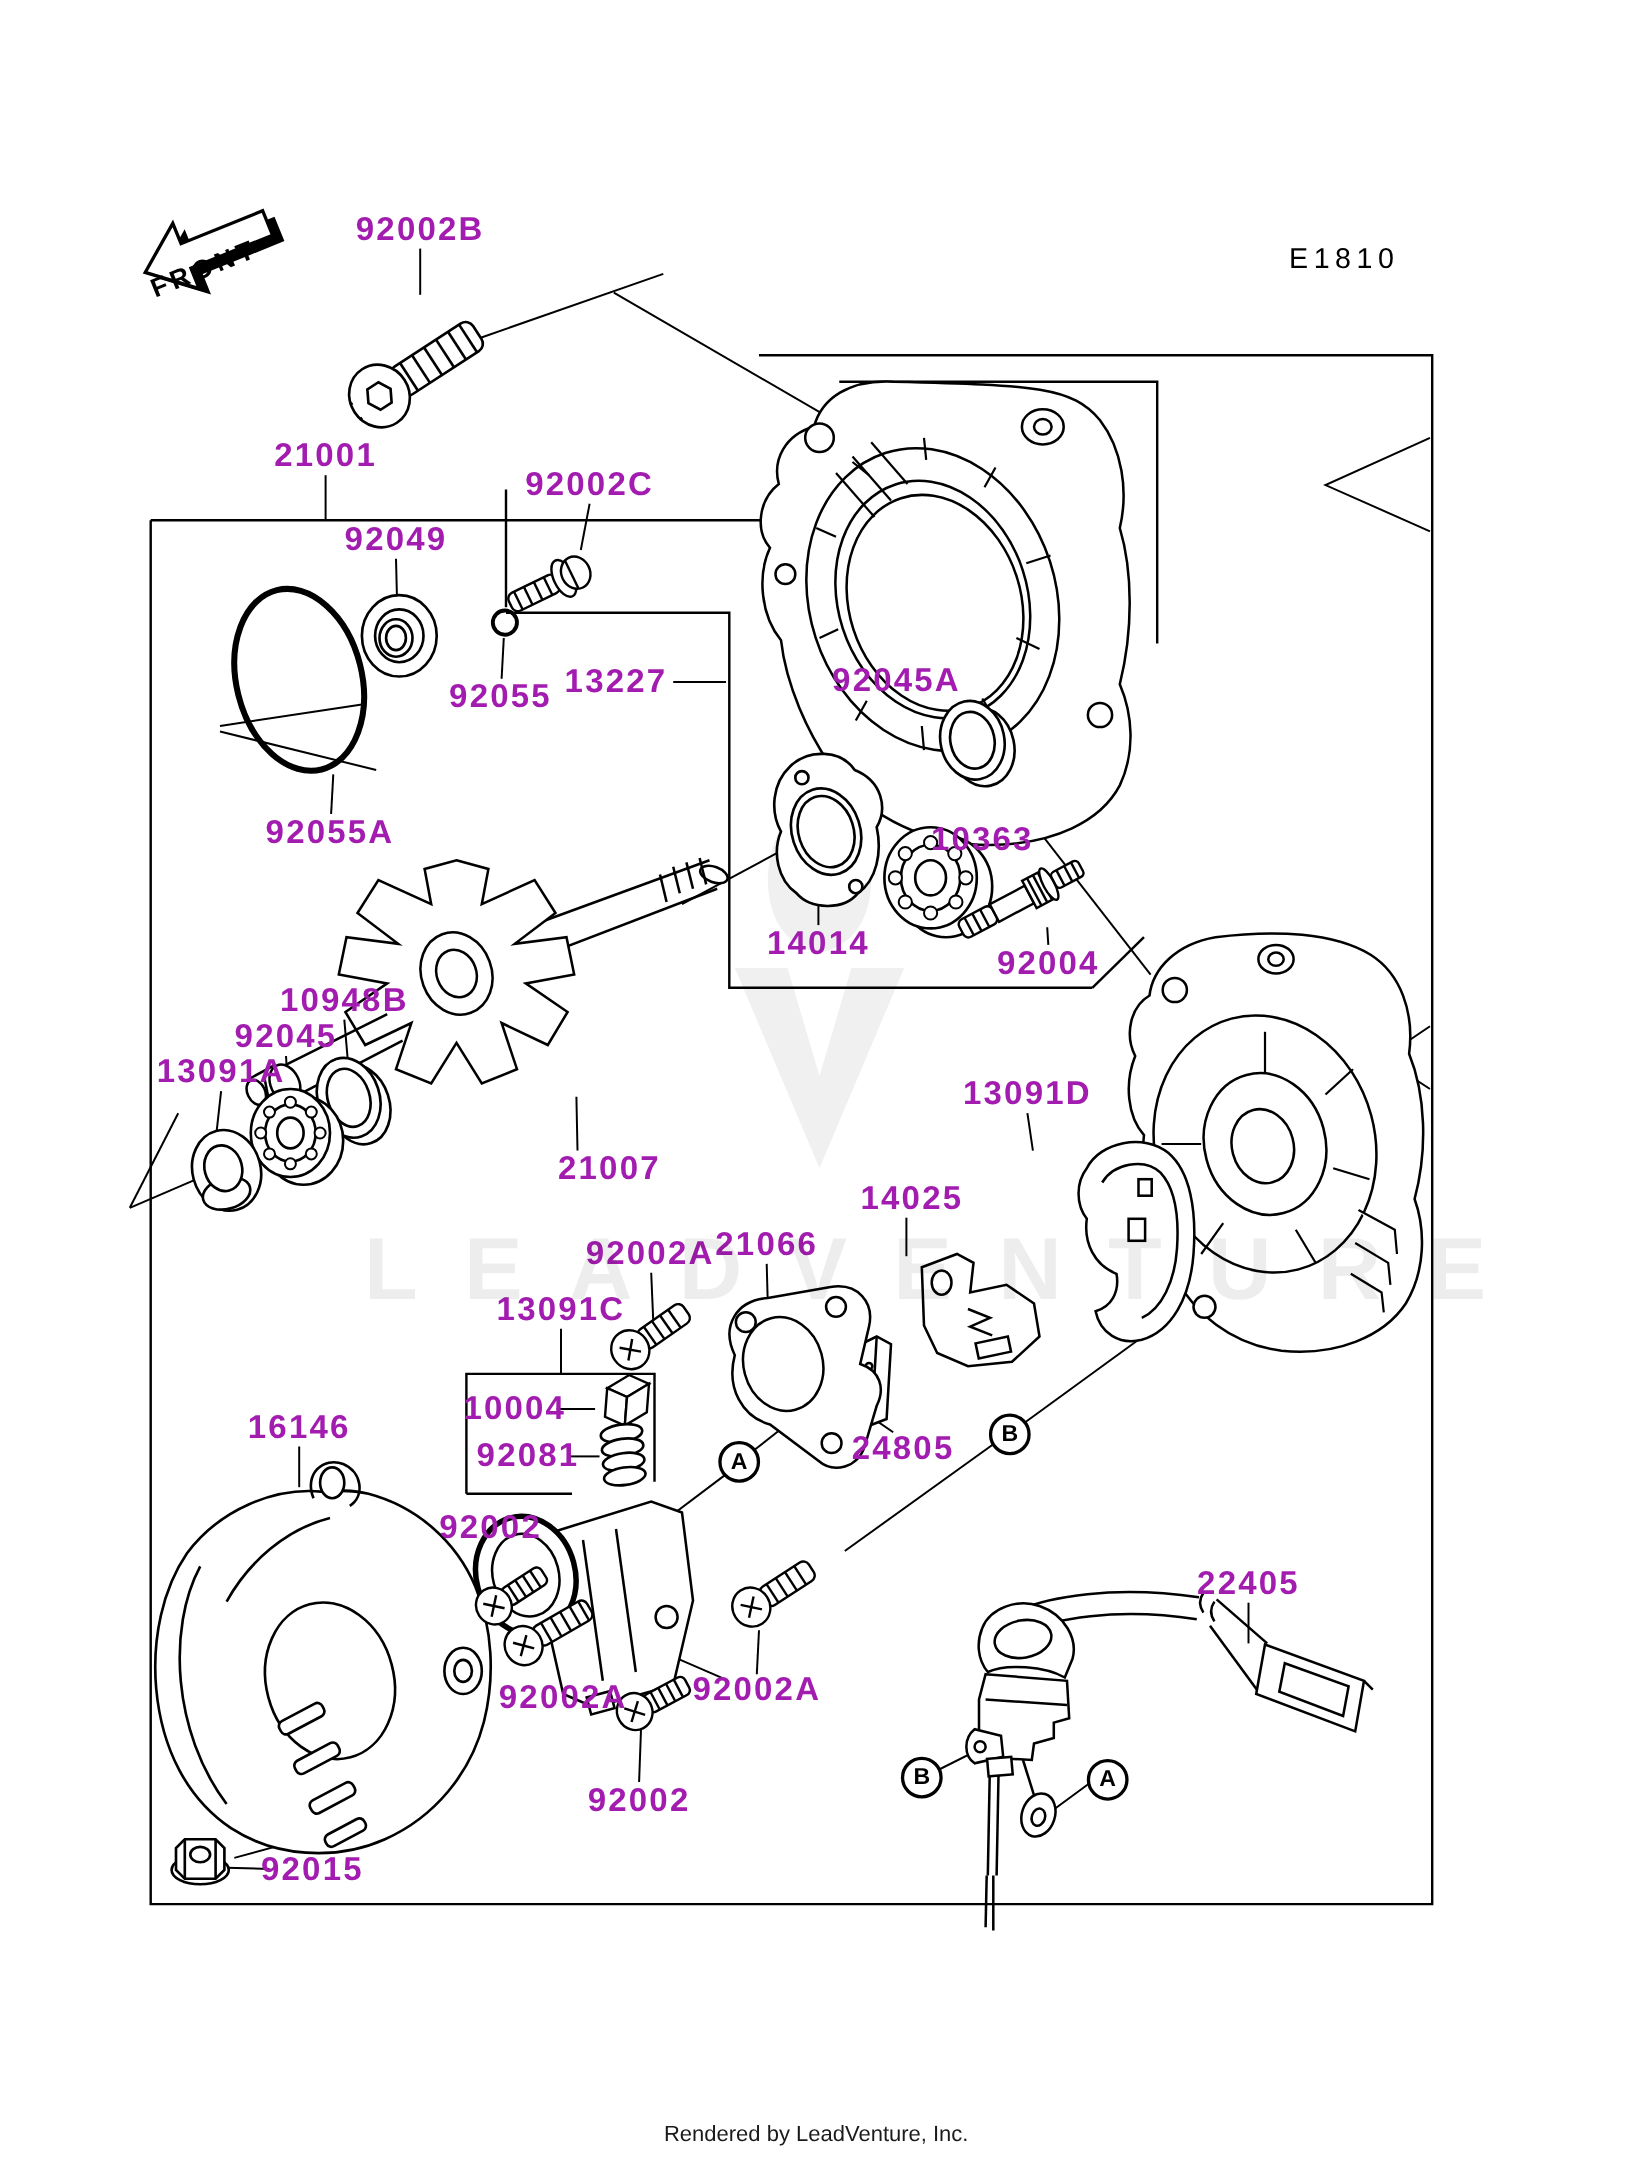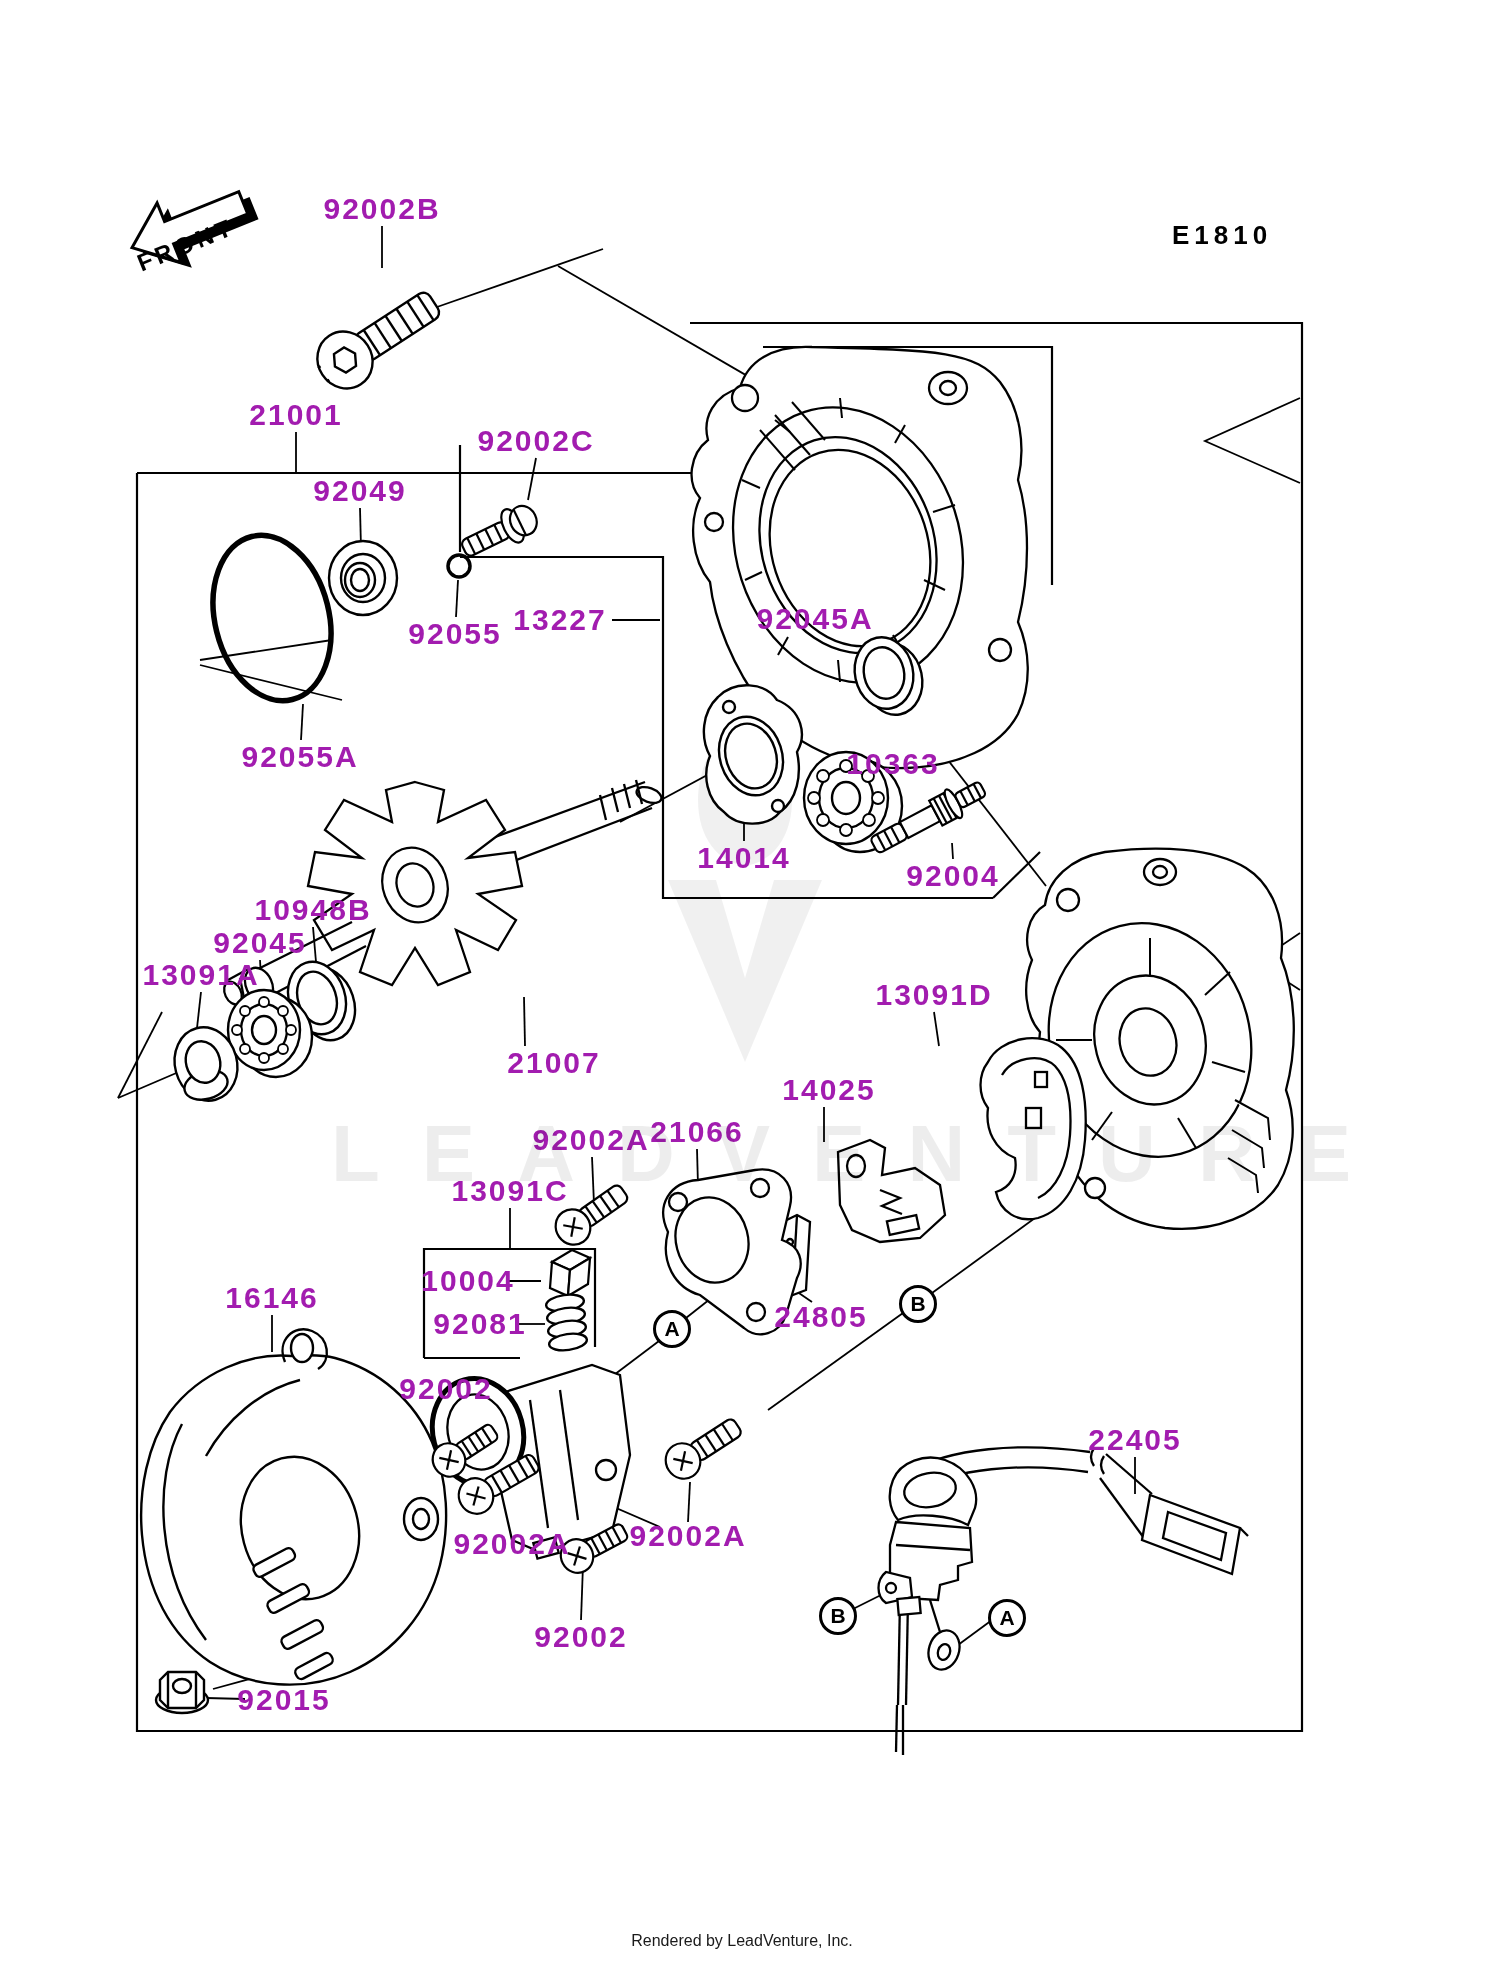--- a/index.html
+++ b/index.html
@@ -4,25 +4,25 @@
 <style>
   html,body{margin:0;padding:0;background:#fff;}
   #stage{position:relative;width:1500px;height:1962px;background:#ffffff;overflow:hidden;
          font-family:"Liberation Sans", sans-serif;}
   #artwork{position:absolute;left:0;top:0;}
   .plabel{position:absolute;transform:translate(-50%,-50%);font-weight:bold;font-size:30px;
           letter-spacing:2px;color:#a21caf;white-space:nowrap;}
   .refcircle{position:absolute;width:32px;height:32px;border:3px solid #000;border-radius:50%;
              background:#fff;transform:translate(-50%,-50%);display:flex;align-items:center;
              justify-content:center;font-weight:bold;font-size:21px;color:#000;}
-  .code{position:absolute;transform:translate(-50%,-50%);font-weight:bold;font-size:26px;
+  .code{position:absolute;transform:translate(-50%,-50%);font-weight:normal;font-size:26px;
         letter-spacing:5px;color:#000;}
   .front-text{position:absolute;transform:translate(-50%,-50%) rotate(-22deg);font-weight:bold;
               font-size:24px;letter-spacing:4px;color:#000;}
-  .footer{position:absolute;transform:translate(-50%,-50%);font-size:16px;color:#1a1a1a;
+  .footer{position:absolute;transform:translate(-50%,-50%);font-size:20px;color:#1a1a1a;
           letter-spacing:0;}
   .wmtext{position:absolute;transform:translate(-50%,-50%);font-weight:bold;font-size:80px;
           letter-spacing:42px;color:rgba(0,0,0,0.07);white-space:nowrap;}
 </style>
 </head>
 <body>
 
 <div id="stage">
 
   <svg id="artwork" width="1500" height="1962" viewBox="0 0 1500 1962">

